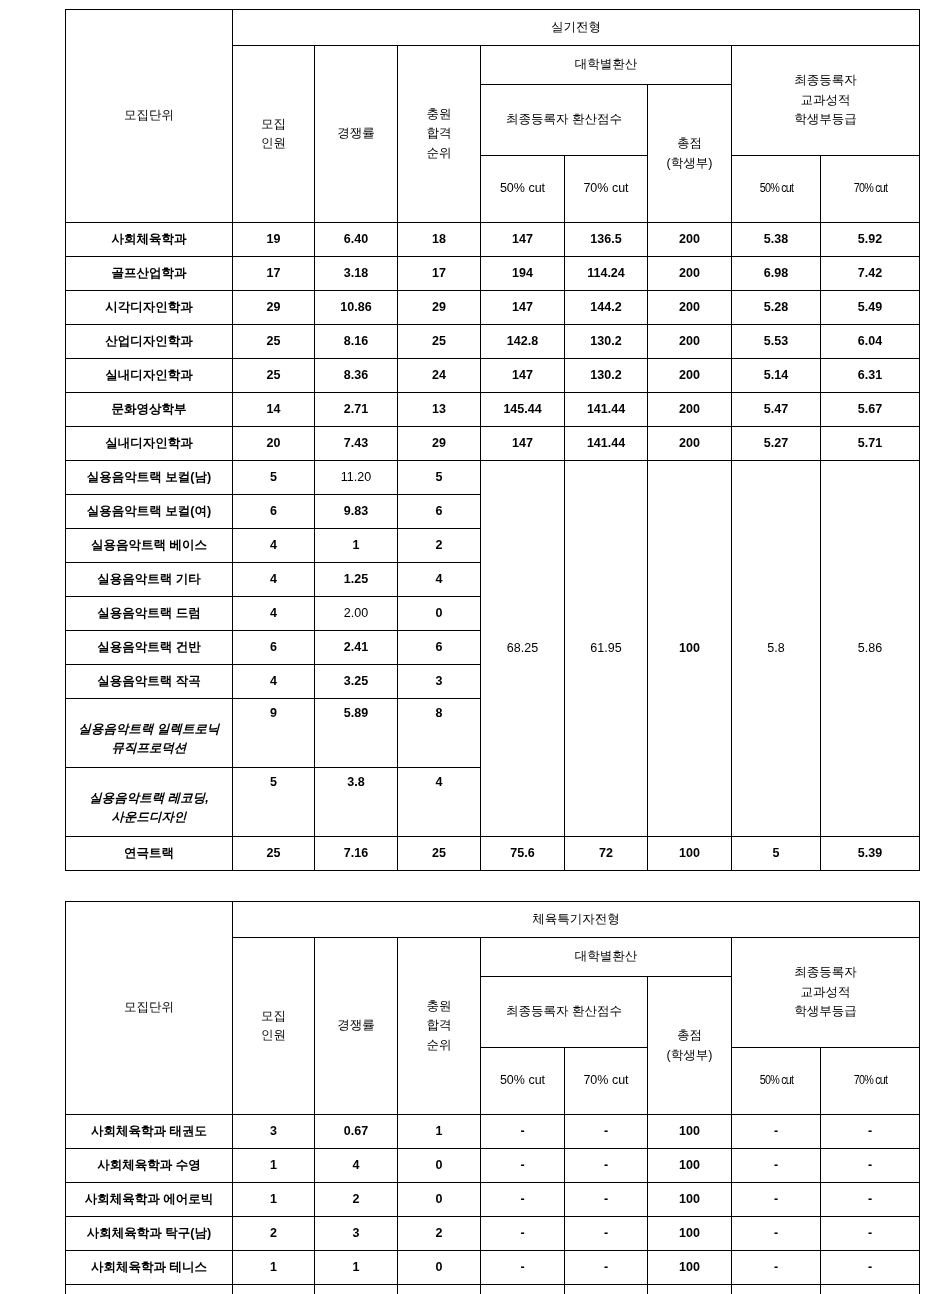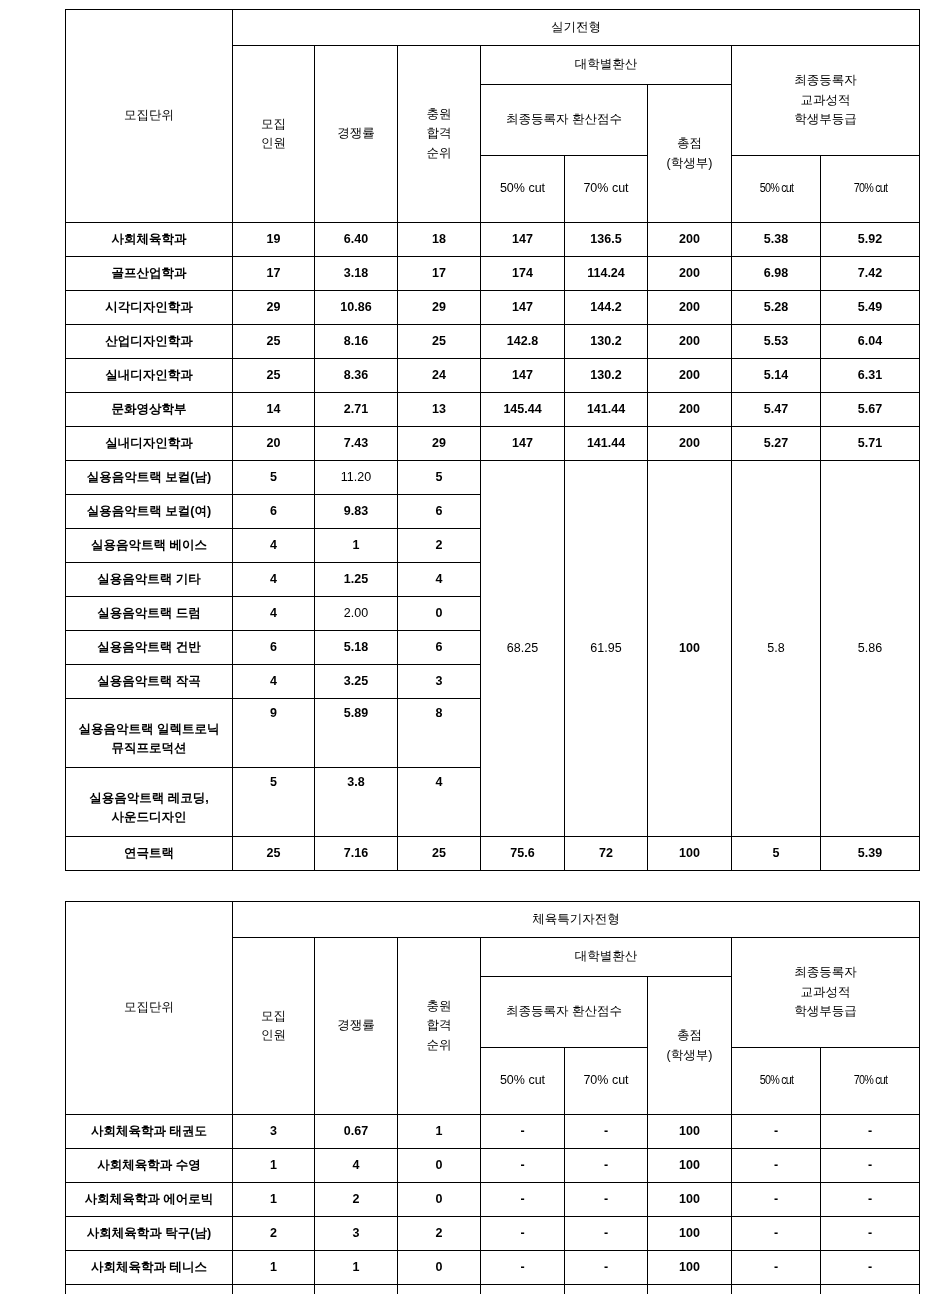--- a/index.html
+++ b/index.html
@@ -69,21 +69,21 @@
     font-weight: bold;
     font-size: 12.5px;
   }
   .row-val {
     font-weight: bold;
     font-size: 12.5px;
   }
   .row-val.light { font-weight: 400; }
   tr.data-row td { height: 33px; }
   tr.data-row.tall td { height: 56px; vertical-align: top; padding-top: 5px; }
-  tr.data-row.tall td.row-unit { vertical-align: middle; padding-top: 12px; }
+  tr.data-row.tall td.row-unit { vertical-align: middle; padding-top: 12px; font-style: italic; }
   td.merged-span {
     vertical-align: top;
     padding-top: 6px;
     font-weight: bold;
     margin-left: 44px;
   }
   td.merged-span.light { font-weight: 400; }
   .gap { height: 30px; }
 </style>
 </head>
@@ -151,21 +151,21 @@
         <td class="row-val">136.5</td>
         <td class="row-val">200</td>
         <td class="row-val">5.38</td>
         <td class="row-val">5.92</td>
       </tr>
       <tr class="data-row">
         <td class="row-unit">골프산업학과</td>
         <td class="row-val">17</td>
         <td class="row-val">3.18</td>
         <td class="row-val">17</td>
-        <td class="row-val">174</td>
+        <td class="row-val">194</td>
         <td class="row-val">114.24</td>
         <td class="row-val">200</td>
         <td class="row-val">6.98</td>
         <td class="row-val">7.42</td>
       </tr>
       <tr class="data-row">
         <td class="row-unit">시각디자인학과</td>
         <td class="row-val">29</td>
         <td class="row-val">10.86</td>
         <td class="row-val">29</td>
@@ -251,21 +251,21 @@
       </tr>
       <tr class="data-row">
         <td class="row-unit">실용음악트랙 드럼</td>
         <td class="row-val">4</td>
         <td class="row-val light">2.00</td>
         <td class="row-val">0</td>
       </tr>
       <tr class="data-row">
         <td class="row-unit">실용음악트랙 건반</td>
         <td class="row-val">6</td>
-        <td class="row-val">5.18</td>
+        <td class="row-val">2.41</td>
         <td class="row-val">6</td>
       </tr>
       <tr class="data-row">
         <td class="row-unit">실용음악트랙 작곡</td>
         <td class="row-val">4</td>
         <td class="row-val">3.25</td>
         <td class="row-val">3</td>
       </tr>
       <tr class="data-row tall">
         <td class="row-unit">실용음악트랙 일렉트로닉 뮤직프로덕션</td>

